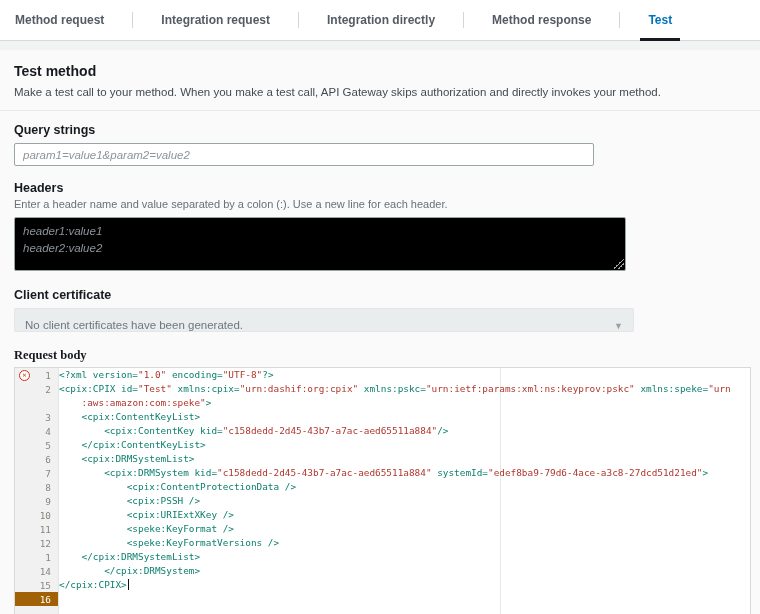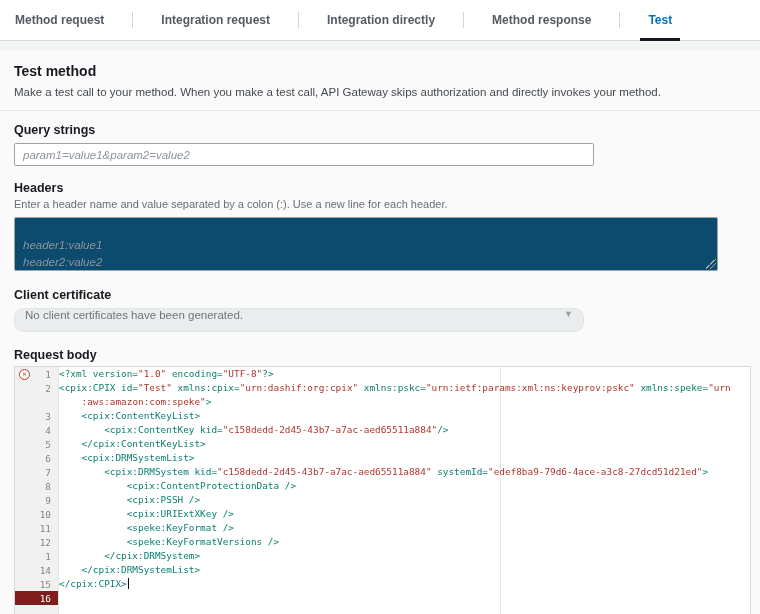--- a/index.html
+++ b/index.html
@@ -28,45 +28,45 @@
   .sec-label { font-size:12.5px; font-weight:bold; color:#16191f; }
   .sec-desc { font-size:11px; color:#687078; margin-top:3px; }
 
   .qs-label { margin-top:12px; }
   .qs-input { display:block; margin-top:6px; width:580px; height:23px; border:1px solid #9aa5aa;
               border-radius:2px; background:#fff; padding:0 8px; font-size:11.5px;
               font-family:"Liberation Sans", sans-serif; color:#16191f; outline:none; }
   .qs-input::placeholder { color:#8d949a; font-style:italic; }
 
   .hd-label { margin-top:15px; }
-  .fake-textarea { position:relative; margin-top:7px; width:704px; height:54px;
-                   border:1px solid #9aa5aa; border-radius:2px; background:#0c4a6e;
-                   padding:19px 8px; cursor:text; }
+  .fake-textarea { position:relative; margin-top:7px; width:612px; height:54px;
+                   border:1px solid #9aa5aa; border-radius:2px; background:#000000;
+                   padding:5px 8px; cursor:text; }
   .fake-textarea .ph-line { font-size:11.5px; font-style:italic; color:#8d949a; line-height:17px; }
   .resize-handle { position:absolute; right:1px; bottom:1px; width:10px; height:10px;
                    background:linear-gradient(135deg, transparent 0 45%, #a5a5a5 45% 52%,
                               transparent 52% 68%, #a5a5a5 68% 75%, transparent 75%); }
 
   .cc-label { margin-top:17px; }
-  .cc-select { margin-top:6px; width:570px; height:24px; background:#eaeded;
-               border:1px solid #e3e6e6; border-radius:9px; display:flex; align-items:flex-start;
+  .cc-select { margin-top:6px; width:620px; height:24px; background:#eaeded;
+               border:1px solid #e3e6e6; border-radius:2px; display:flex; align-items:flex-end;
                justify-content:space-between; padding:0 10px; cursor:default; }
   .cc-value { font-size:11.5px; color:#6e7681; }
   .cc-arrow { font-size:9px; color:#9aa2a8; }
 
-  .rb-label { margin-top:16px; margin-bottom:4px; }
+  .rb-label { margin-top:16px; margin-bottom:4px;font-family:Liberation Serif, serif; }
 
   
   .editor { position:relative; width:737px; height:262px; border:1px solid #d9d9d9;
             background:#ffffff; overflow:hidden; display:flex;
             font-family:"DejaVu Sans Mono", monospace; font-size:9.4px; }
   .gutter { width:44px; background:#f1f1f1; border-right:1px solid #e4e4e4; flex:none; }
   .gcell { height:14px; display:flex; align-items:center; justify-content:flex-end;
            padding-right:7px; color:#8a857e; position:relative; }
-  .gcell.gactive { background:#7f1d1d; color:#ffffff; }
+  .gcell.gactive { background:#a16207; color:#ffffff; }
   .err-icon { position:absolute; left:4px; top:1.5px; width:11px; height:11px; border-radius:50%;
               border:1.5px solid #d13212; color:#d13212; font-size:6.5px; line-height:8px;
               text-align:center; font-weight:bold; background:#fff; }
   .codearea { position:relative; flex:1; overflow:hidden; }
   .print-margin { position:absolute; left:441px; top:0; bottom:0; width:1px; background:#e8e8e8; }
   .cline { position:relative; height:14px; line-height:14px; white-space:pre; color:#333; }
   .cline .tag { color:#0d8070; }
   .cline .str { color:#b0372f; }
   .cline .txt { color:#333333; }
   .cursor { display:inline-block; width:1.5px; height:11px; background:#111;
@@ -176,19 +176,19 @@
         <div class="cline"><span class="tag">    &lt;cpix:ContentKeyList&gt;</span></div>
         <div class="cline"><span class="tag">        &lt;cpix:ContentKey kid=</span><span class="str">"c158dedd-2d45-43b7-a7ac-aed65511a884"</span><span class="tag">/&gt;</span></div>
         <div class="cline"><span class="tag">    &lt;/cpix:ContentKeyList&gt;</span></div>
         <div class="cline"><span class="tag">    &lt;cpix:DRMSystemList&gt;</span></div>
         <div class="cline"><span class="tag">        &lt;cpix:DRMSystem kid=</span><span class="str">"c158dedd-2d45-43b7-a7ac-aed65511a884"</span><span class="tag"> systemId=</span><span class="str">"edef8ba9-79d6-4ace-a3c8-27dcd51d21ed"</span><span class="tag">&gt;</span></div>
         <div class="cline"><span class="tag">            &lt;cpix:ContentProtectionData /&gt;</span></div>
         <div class="cline"><span class="tag">            &lt;cpix:PSSH /&gt;</span></div>
         <div class="cline"><span class="tag">            &lt;cpix:URIExtXKey /&gt;</span></div>
         <div class="cline"><span class="tag">            &lt;speke:KeyFormat /&gt;</span></div>
         <div class="cline"><span class="tag">            &lt;speke:KeyFormatVersions /&gt;</span></div>
+        <div class="cline"><span class="tag">    &lt;/cpix:DRMSystemList&gt;</span></div>
         <div class="cline"><span class="tag">        &lt;/cpix:DRMSystem&gt;</span></div>
-        <div class="cline"><span class="tag">    &lt;/cpix:DRMSystemList&gt;</span></div>
         <div class="cline"><span class="tag">&lt;/cpix:CPIX&gt;</span><span class="cursor"></span></div>
       </div>
   </div>
 
 </div>
 
 </body></html>

